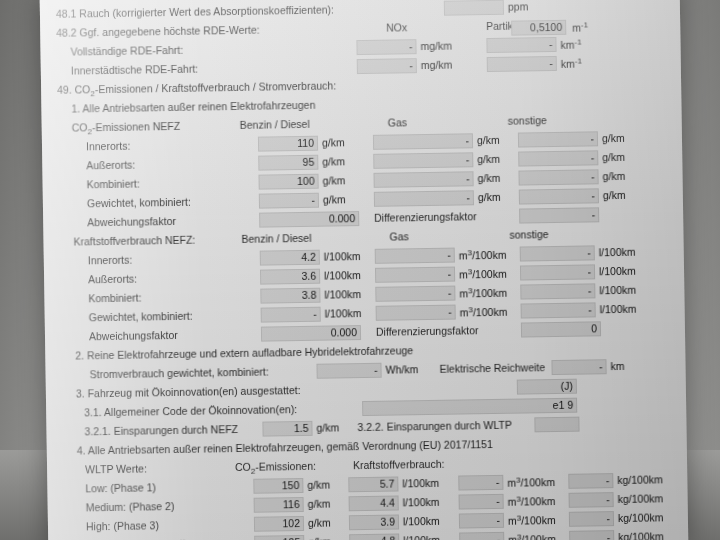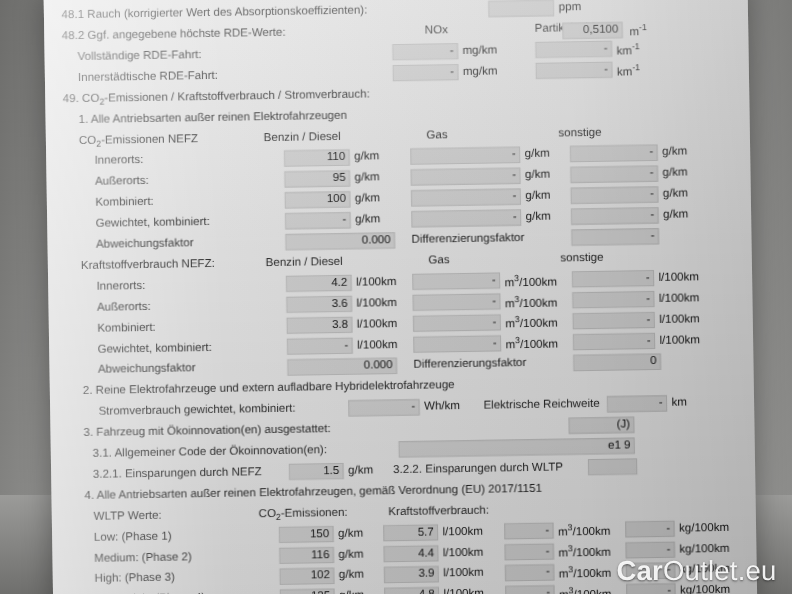--- a/index.html
+++ b/index.html
@@ -466,14 +466,13 @@
         <div class="box" style="left:505px; width:45px;">
             <span class="v">-</span>
           </div>
         <div class="unit" style="left:554px;">kg/100km</div>
       </div>
 
     </div>
     <div class="paper-inner"></div>
   </div>
 
-  <div class="watermark"><span class="bold2">Car</span><span>Outlet.eu</span></div>
 </div>
 
 </body></html>

